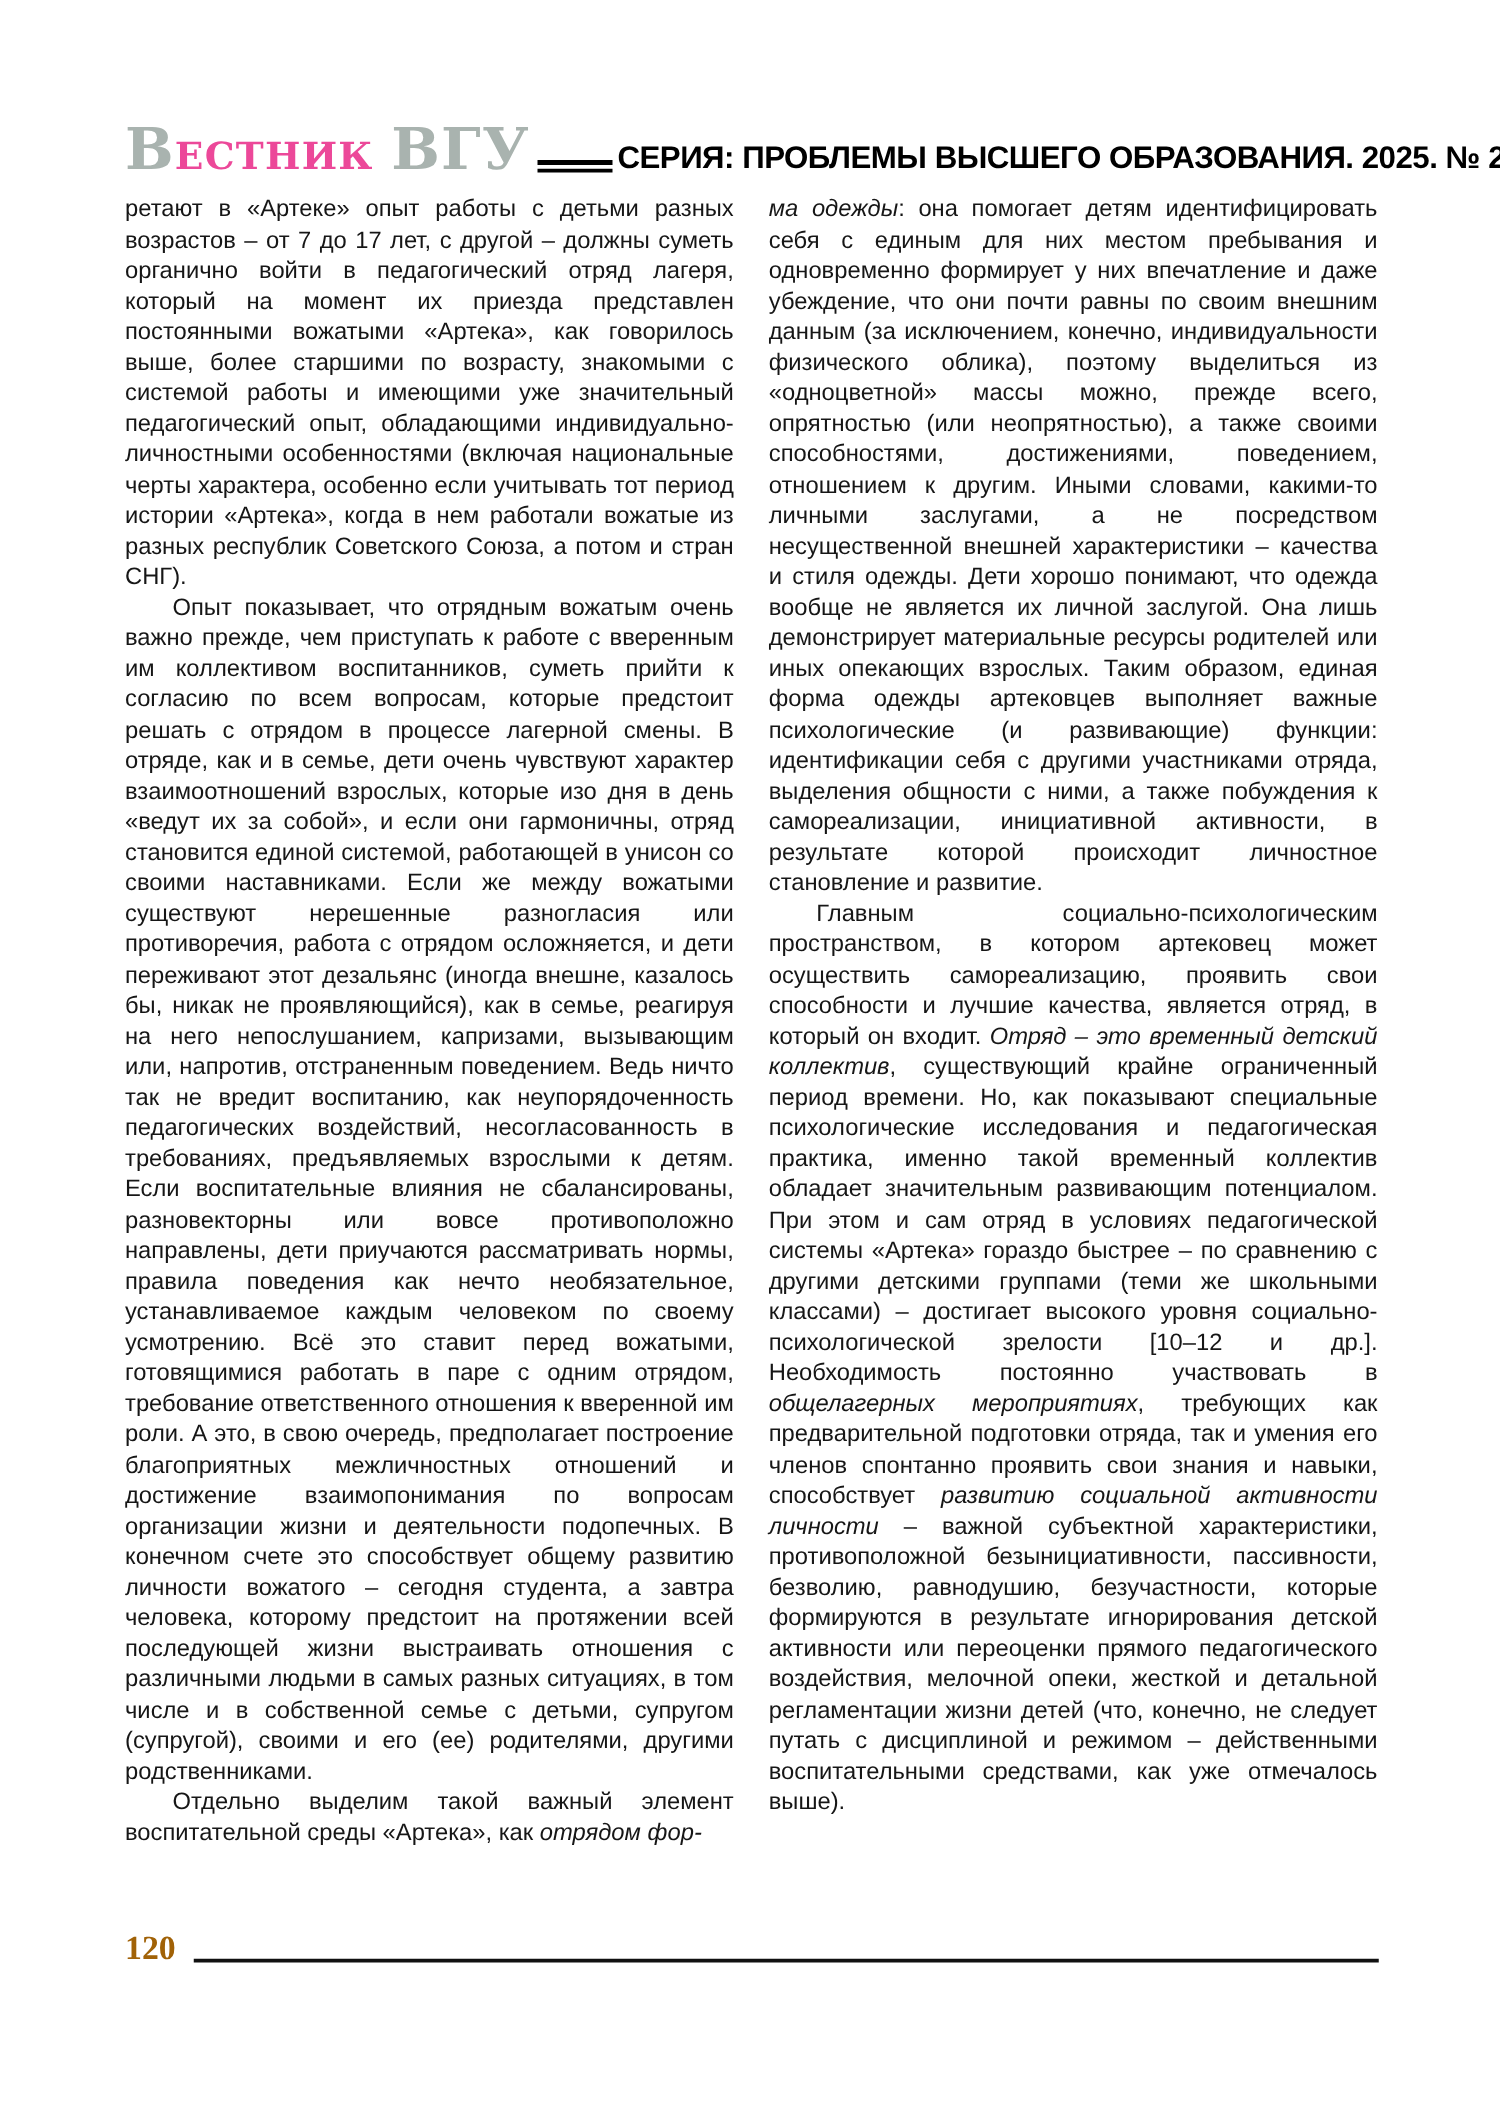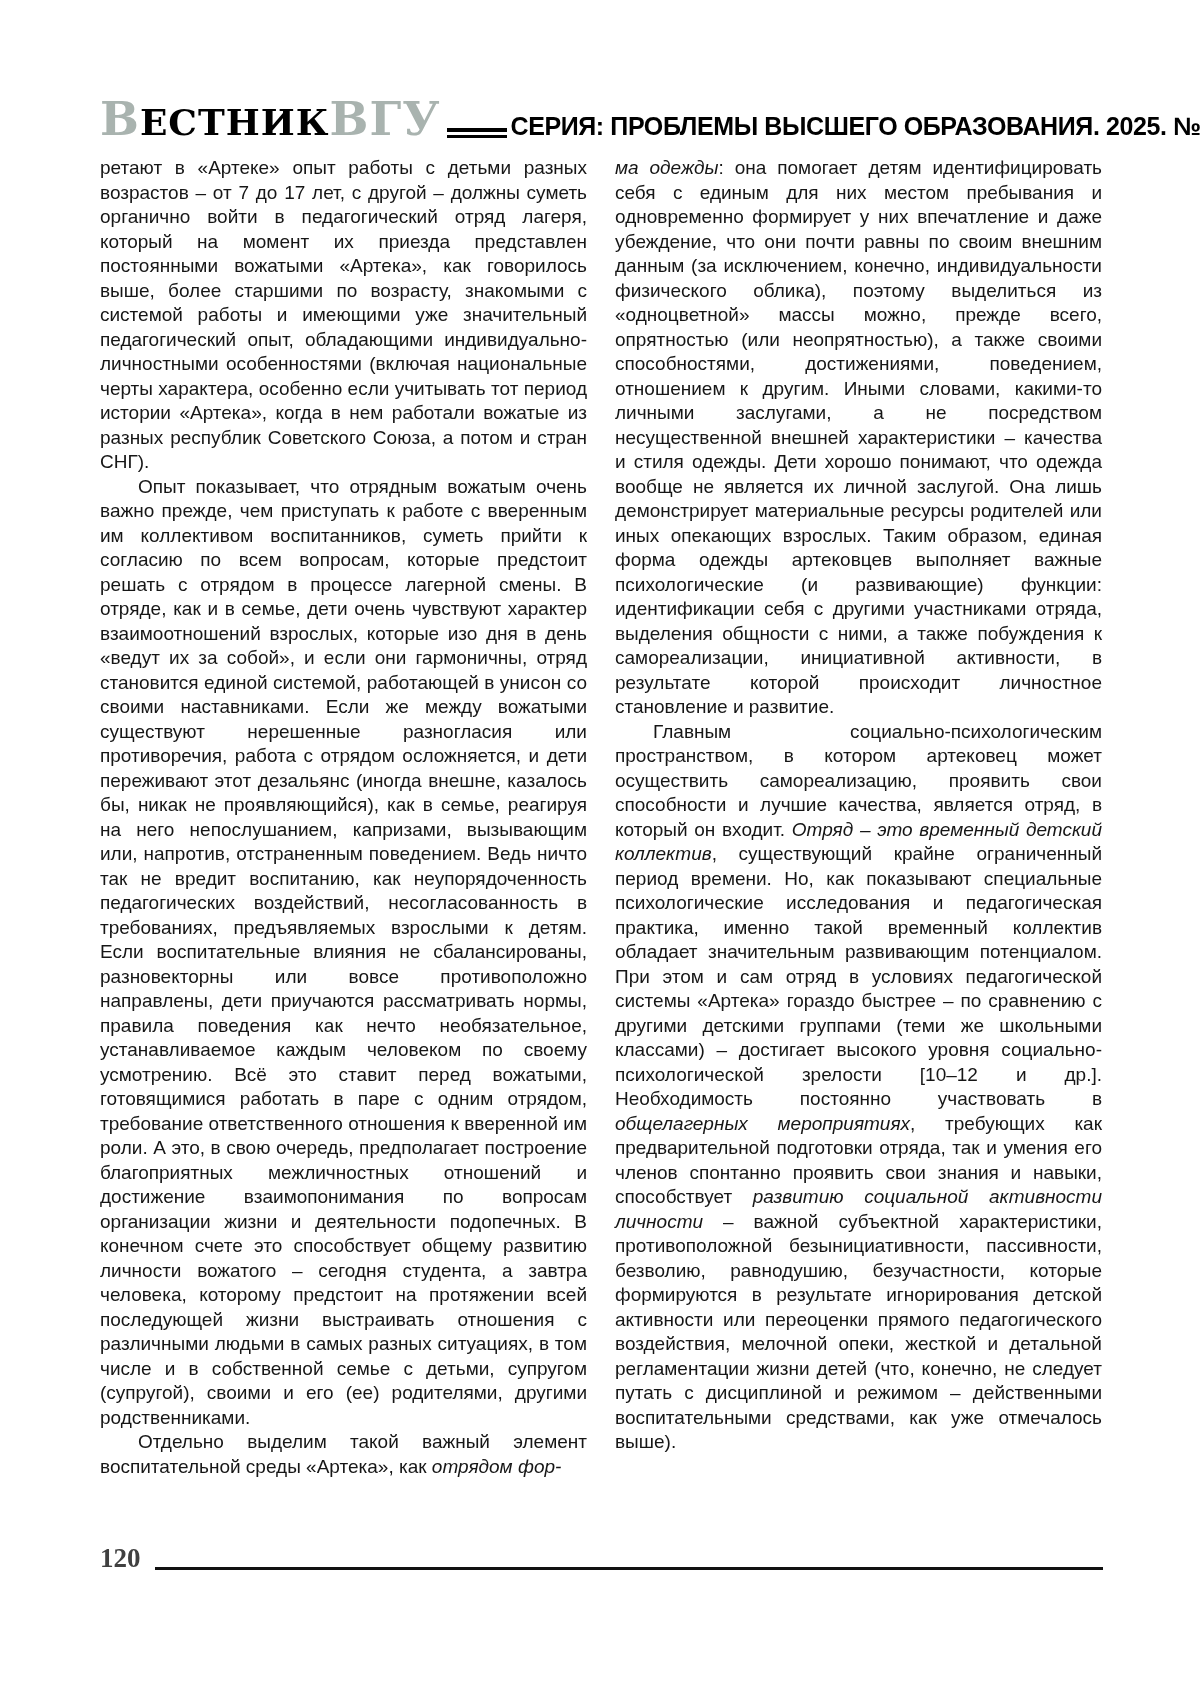--- a/index.html
+++ b/index.html
@@ -31,26 +31,27 @@
     font-weight: bold;
     white-space: nowrap;
     line-height: 1;
     letter-spacing: 1px;
   }
   .logo .logo-big-initial {
     font-size: 46px;
     color: var(--logo-accent, #a9b3af);
   }
   .logo .logo-rest {
-    font-size: 36px;
-    color: #000000;
+    font-size: 30px;
+    color: #ec4899;
   }
   .logo .logo-abbr {
     font-size: 46px;
     color: var(--logo-accent, #a9b3af);
+    margin-left: 14px;
   }
   .double-rule {
     flex: 1;
     height: 3px;
     border-top: 4px solid #000;
     border-bottom: 3px solid #000;
     margin: 0 4px 4px 6px;
     min-width: 60px;
   }
   .series-title {
@@ -89,21 +90,21 @@
     right: 97px;
     top: 1545px;
     display: flex;
     align-items: flex-end;
   }
   .page-number {
     font-family: "Liberation Serif", serif;
     font-weight: bold;
     font-size: 27px;
     line-height: 1;
-    color: #404040;
+    color: #a16207;
   }
   .footer-rule {
     flex: 1;
     border-bottom: 3px solid #111;
     margin: 0 0 2px 14px;
   }
 </style>
 </head>
 <body>
 

